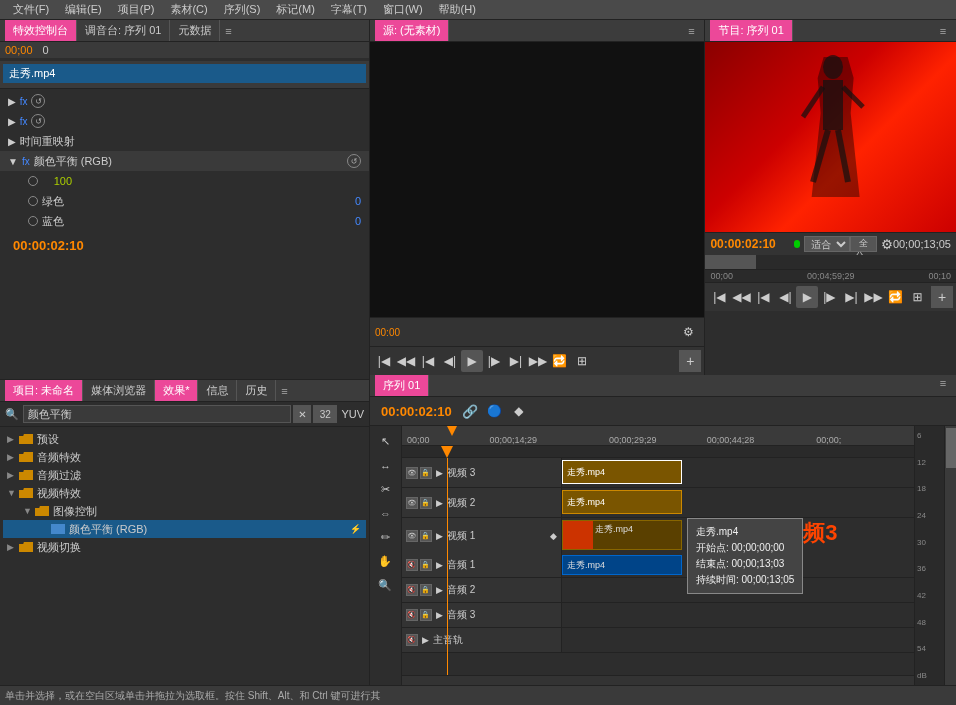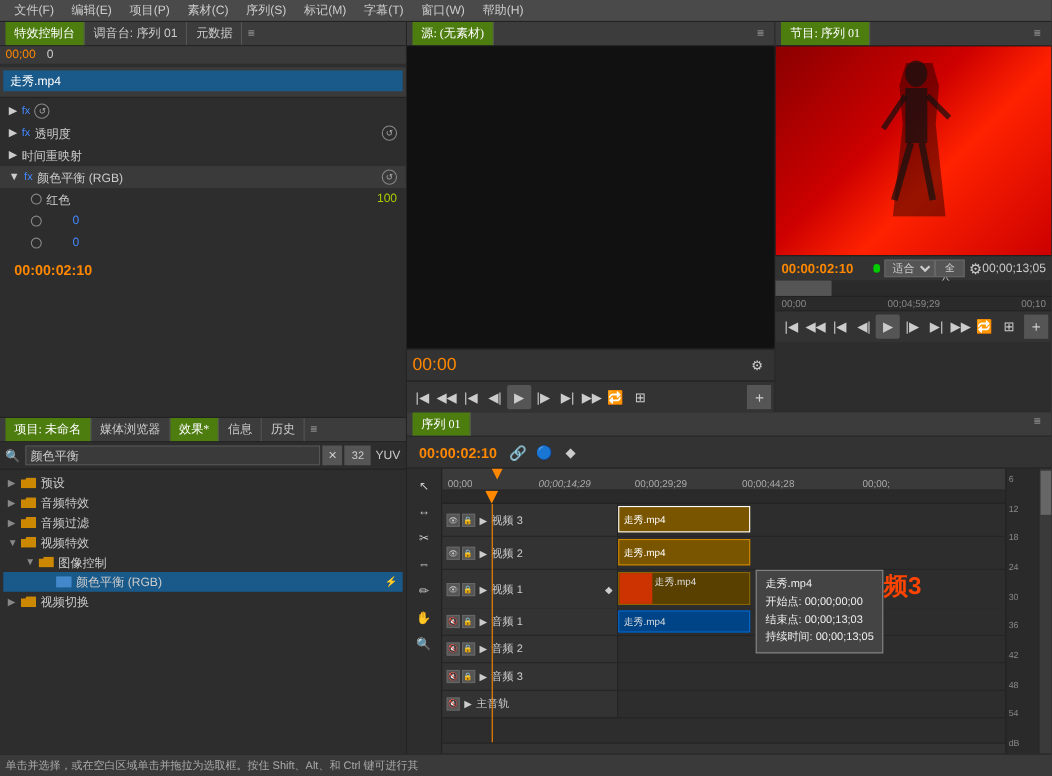--- a/index.html
+++ b/index.html
@@ -70,23 +70,22 @@
       padding: 0 5px;
     }
     .panel-tab {
       padding: 3px 8px;
       font-size: 11px;
       color: #ccc;
       cursor: pointer;
       border-right: 1px solid #555;
     }
     .panel-tab.active {
-      background: #4d7c0f;
+      background: #ec4899;
       color: #fff;
-      font-family: Liberation Serif, serif;
     }
     .panel-menu-btn {
       width: 16px;
       height: 16px;
       display: flex;
       align-items: center;
       justify-content: center;
       cursor: pointer;
       color: #aaa;
     }
@@ -632,47 +631,47 @@
 
       <div class="fx-section">
         <div class="fx-row">
           <span class="fx-expand">▶</span>
           <span style="color:#4488ff;font-size:10px;margin-right:4px;">fx</span>
           <div class="fx-reset">↺</div>
         </div>
         <div class="fx-row">
           <span class="fx-expand">▶</span>
           <span style="color:#4488ff;font-size:10px;margin-right:4px;">fx</span>
-          <span class="fx-name">透明度</span>
           <div class="fx-reset">↺</div>
         </div>
         <div class="fx-row">
           <span class="fx-expand">▶</span>
           <span class="fx-name">时间重映射</span>
         </div>
         <div class="fx-row" style="background:#3a3a3a;">
           <span class="fx-expand">▼</span>
           <span style="color:#4488ff;font-size:10px;margin-right:4px;">fx</span>
           <span class="fx-name">颜色平衡 (RGB)</span>
           <div class="fx-reset">↺</div>
         </div>
 
         <div class="fx-sub-row">
           <div class="circle-icon"></div>
-          <span class="fx-name">红色</span>
           <span class="fx-value">100</span>
         </div>
 
         <div class="fx-sub-row">
           <div class="circle-icon"></div>
+          <span class="fx-name">绿色</span>
           <span class="fx-value zero">0</span>
         </div>
 
         <div class="fx-sub-row">
           <div class="circle-icon"></div>
+          <span class="fx-name">蓝色</span>
           <span class="fx-value zero">0</span>
         </div>
       </div>
 
       <div style="margin-top:auto;padding:5px;">
         <span class="timestamp-display">00:00:02:10</span>
       </div>
     </div>
 
     <div class="project-panel">
@@ -738,21 +737,21 @@
 
       <div class="source-monitor">
         <div class="monitor-header">
           <div class="panel-tab active">源: (无素材)</div>
           <div class="panel-menu-btn" style="margin-left:auto;">≡</div>
         </div>
         <div style="background:#111;flex:1;display:flex;align-items:center;justify-content:center;">
           <span style="color:#444;font-size:12px;"></span>
         </div>
         <div style="padding:3px 5px;background:#333;border-top:1px solid #222;display:flex;align-items:center;">
-          <span style="color:#ff8800;font-size:16px;">00:00</span>
+          <span style="color:#ff8800;font-size:10px;">00:00</span>
           <span style="flex:1;"></span>
           <button class="ctrl-btn">⚙</button>
         </div>
         <div class="playback-controls">
           <button class="ctrl-btn">|◀</button>
           <button class="ctrl-btn">◀◀</button>
           <button class="ctrl-btn">|◀</button>
           <button class="ctrl-btn">◀|</button>
           <button class="ctrl-btn play">▶</button>
           <button class="ctrl-btn">|▶</button>
@@ -846,21 +845,21 @@
           <button class="tool-btn">✏</button>
           <button class="tool-btn">✋</button>
           <button class="tool-btn">🔍</button>
         </div>
 
         <div style="flex:1;display:flex;flex-direction:column;overflow:hidden;position:relative;">
 
           <div style="height:20px;background:#3a3a3a;border-bottom:1px solid #222;position:relative;display:flex;align-items:flex-end;">
             <div style="display:flex;width:100%;padding:0 5px;align-items:flex-end;height:100%;">
               <span style="font-size:9px;color:#aaa;margin-right:60px;">00;00</span>
-              <span style="font-size:9px;color:#aaa;margin-right:40px;font-style:italic;">00;00;14;29</span>
+              <span style="font-size:9px;color:#aaa;margin-right:72px;">00;00;14;29</span>
               <span style="font-size:9px;color:#aaa;margin-right:50px;">00;00;29;29</span>
               <span style="font-size:9px;color:#aaa;margin-right:40px;">00;00;44;28</span>
               <span style="font-size:9px;color:#aaa;margin-left:22px;">00;00;</span>
             </div>
 
             <div style="position:absolute;left:45px;top:0;width:0;height:0;border-left:5px solid transparent;border-right:5px solid transparent;border-top:10px solid #ff8800;z-index:10;"></div>
           </div>
 
           <div style="height:12px;background:#2a2a2a;border-bottom:1px solid #222;position:relative;">
             <div style="position:absolute;left:39px;top:0;height:12px;width:12px;background:#ff8800;clip-path:polygon(50% 100%,0 0,100% 0);"></div>

